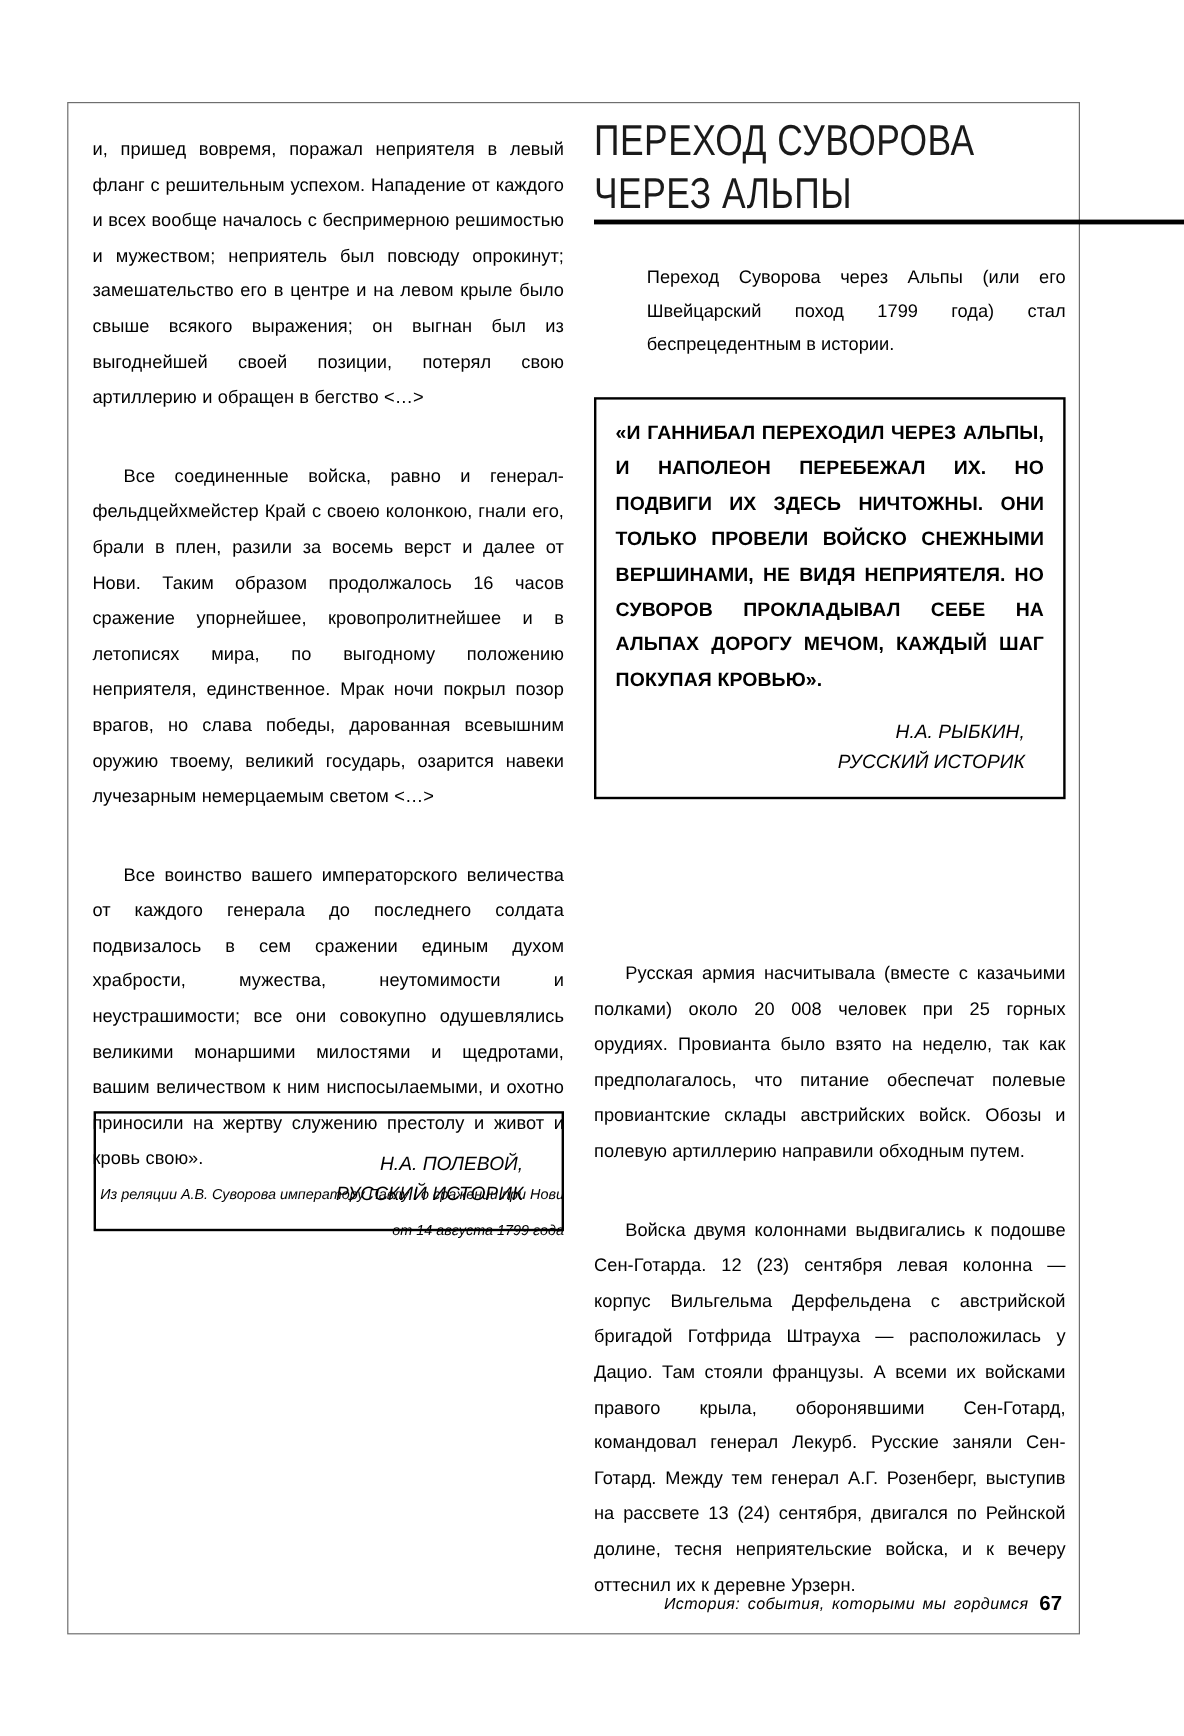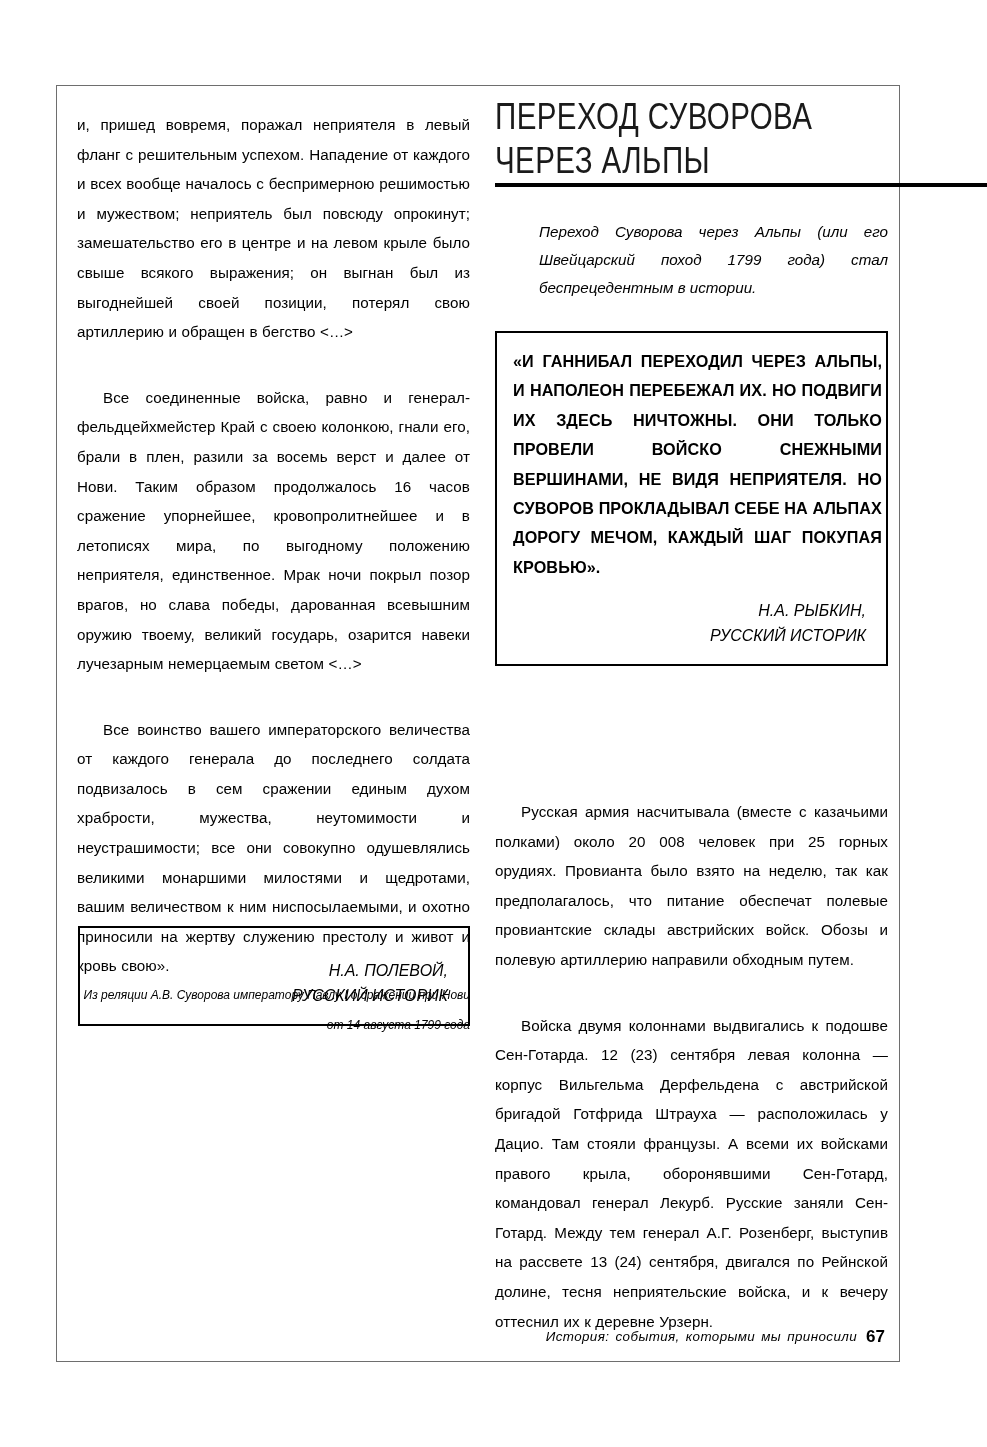--- a/index.html
+++ b/index.html
@@ -97,29 +97,28 @@
     text-align: justify;
     text-indent: 26px;
     letter-spacing: -0.1px;
   }
 
   p.lede-italic {
     margin: 0;
     padding-left: 44px;
     font-size: 15.2px;
     line-height: 28px;
-    font-style: italic;
     text-align: justify;
   }
 
   
   .quote-box {
     border: 2.5px solid #000000;
     box-sizing: border-box;
-    padding: 14px 4px 16px 16px;
+    padding: 14px 16px 16px 16px;
   }
   .quote-box .qtext {
     margin: 0;
     font-size: 16.2px;
     line-height: 29.4px;
     font-weight: bold;
     text-align: justify;
     letter-spacing: 0.1px;
   }
   .quote-box .qattrib {
@@ -197,14 +196,14 @@
       <p class="body indent">Войска двумя колоннами выдвигались к подошве Сен-Готарда. 12 (23) сентября левая колонна — корпус Вильгельма Дерфельдена с австрийской бригадой Готфрида Штрауха — расположилась у Дацио. Там стояли французы. А всеми их войсками правого крыла, оборонявшими Сен-Готард, командовал генерал Лекурб. Русские заняли Сен-Готард. Между тем генерал А.Г. Розенберг, выступив на рассвете 13 (24) сентября, двигался по Рейнской долине, тесня неприятельские войска, и к вечеру оттеснил их к деревне Урзерн.</p>
     </div>
 
   </div>
 </div>
 
 <h1 class="section-title">ПЕРЕХОД СУВОРОВА
 ЧЕРЕЗ АЛЬПЫ</h1>
 
 <div id="footer">
-  <span>История: события, которыми мы приносили</span><span class="pagenum">67</span>
+  <span>История: события, которыми мы гордимся</span><span class="pagenum">67</span>
 </div>
 
 </body></html>

